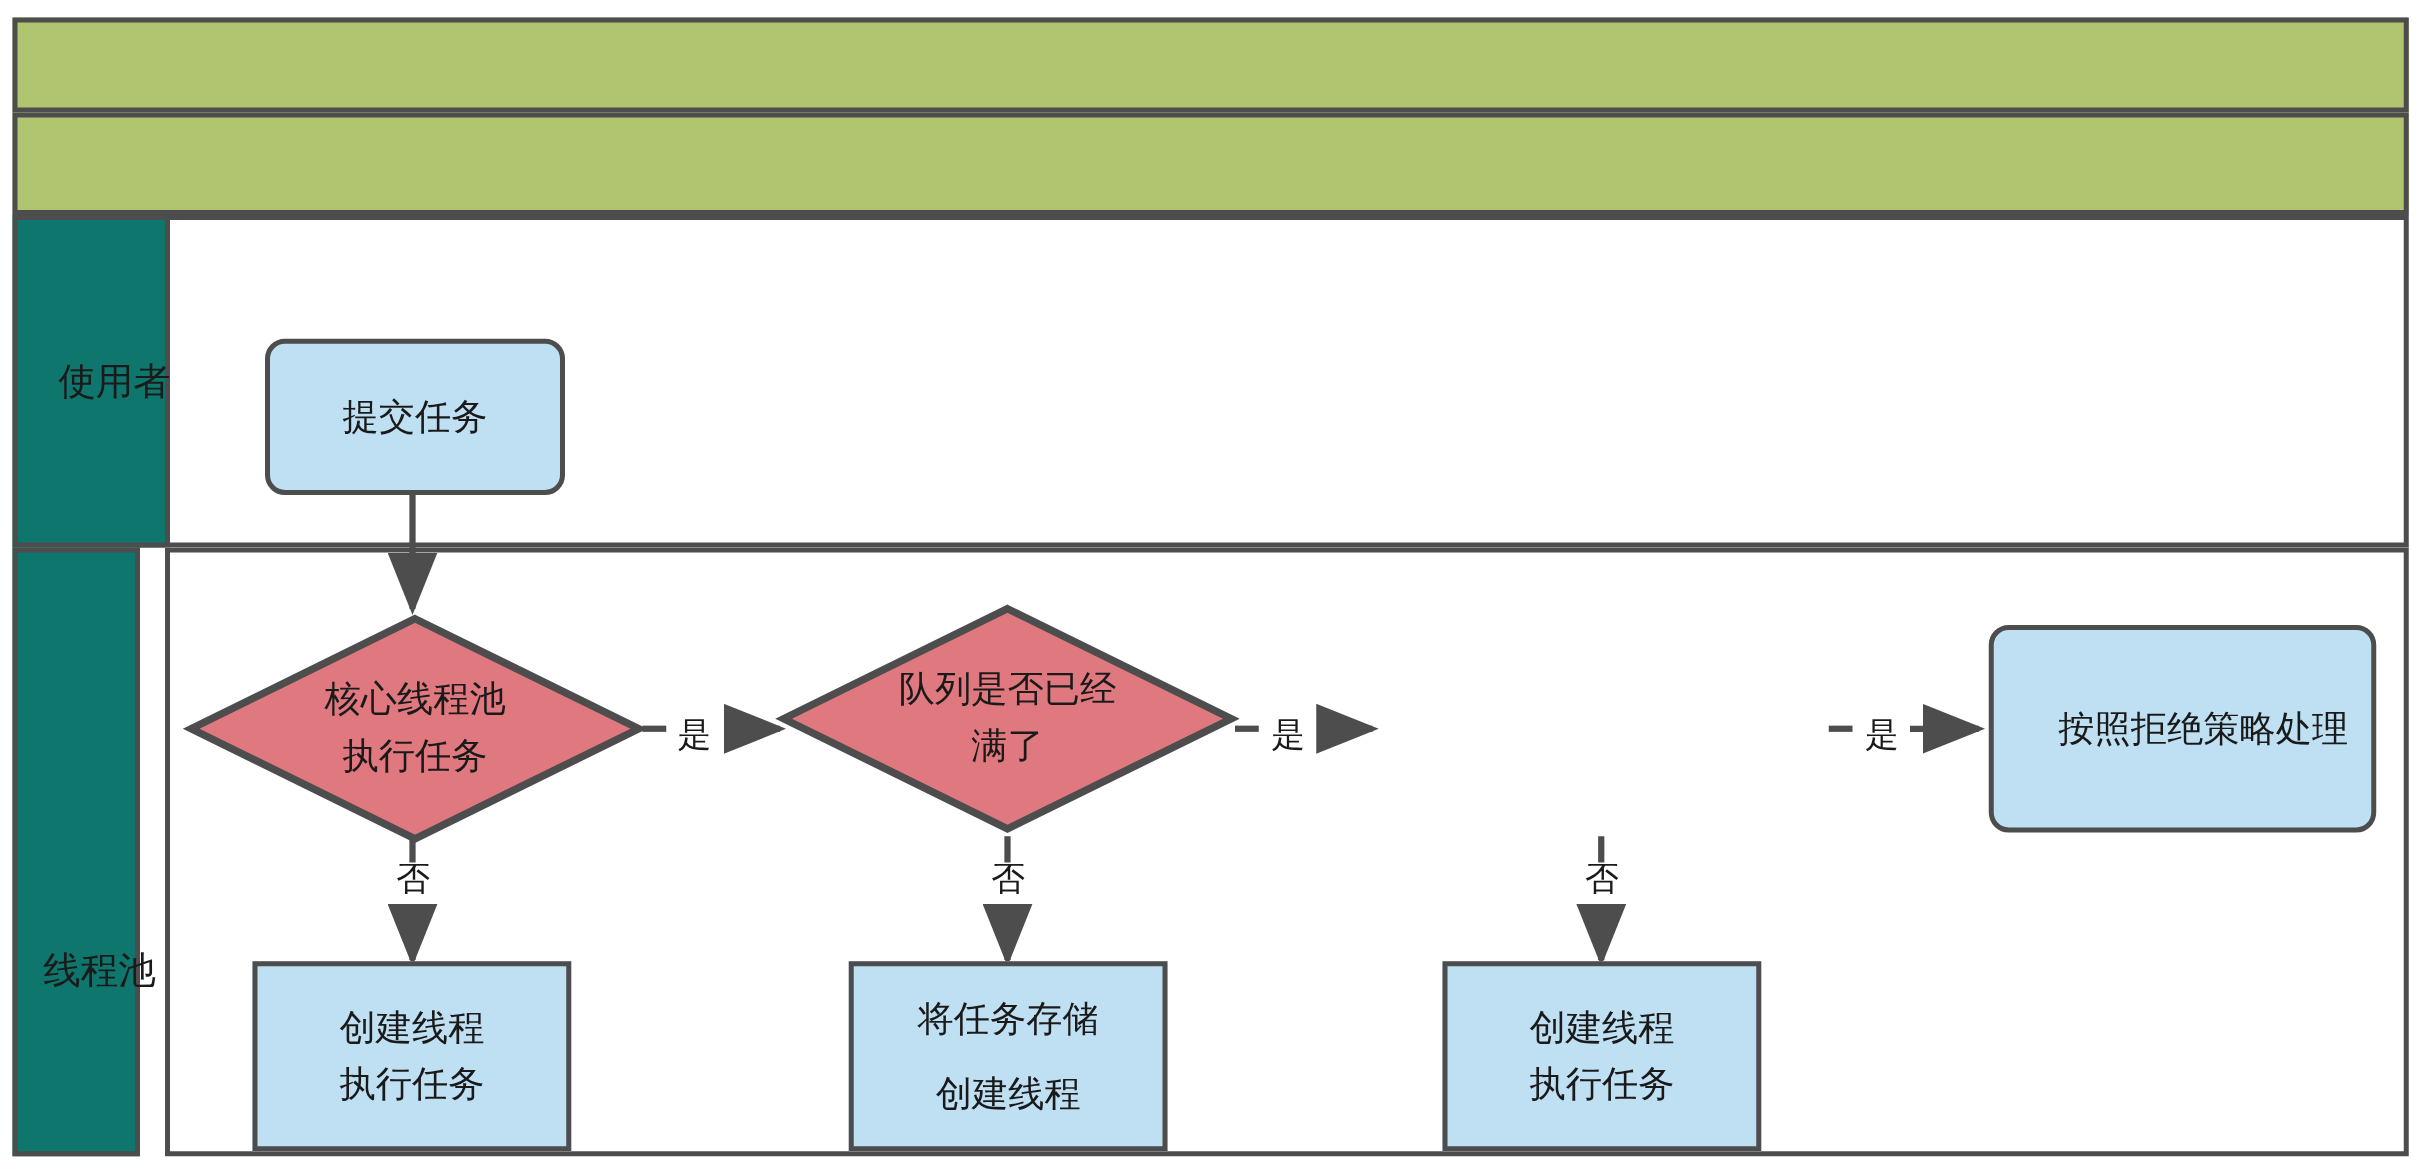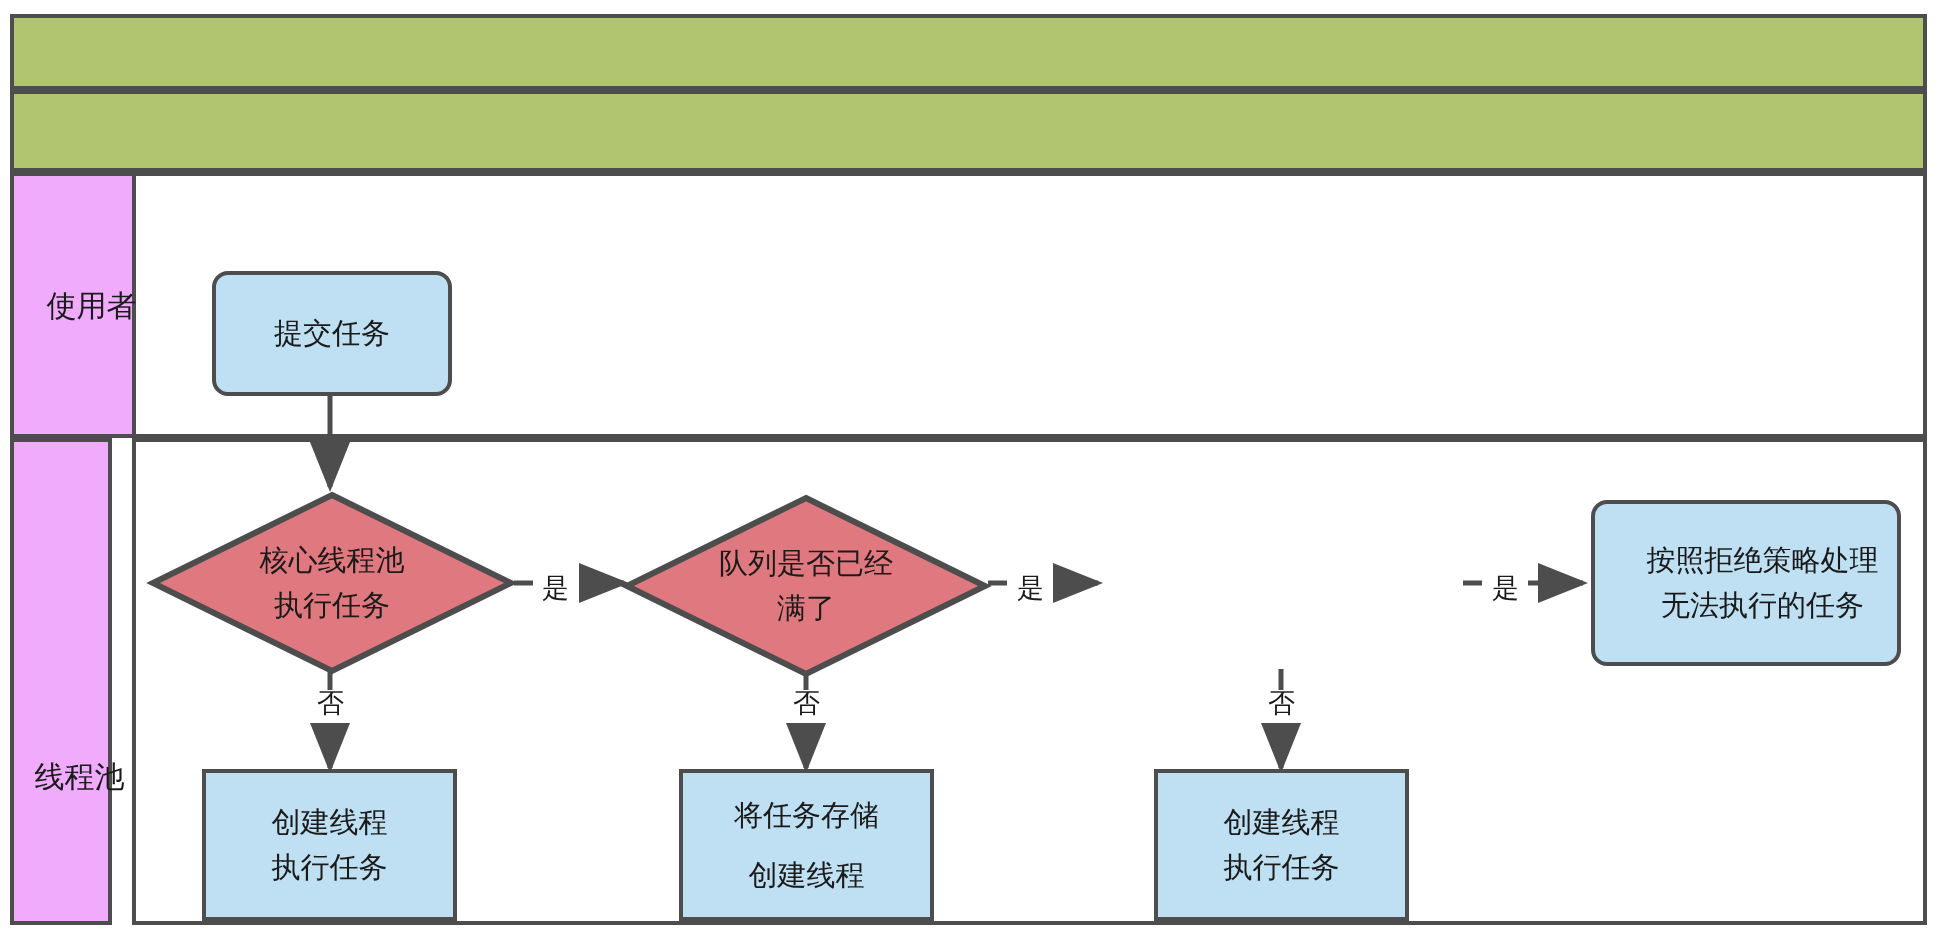--- a/index.html
+++ b/index.html
@@ -26,21 +26,21 @@
     box-sizing: border-box;
   }
   .lane-body {
     position: absolute;
     background: #ffffff;
     border: 4px solid #4d4d4d;
     box-sizing: border-box;
   }
   .lane-header {
     position: absolute;
-    background: #f0abfc;
+    background: #0f766e;
     border: 4px solid #4d4d4d;
     box-sizing: border-box;
     display: flex;
     align-items: center;
     justify-content: center;
     padding-left: 37px;
   }
   .lane-header .lane-label {
     font-size: 30px;
     color: #1a1a1a;
@@ -168,34 +168,33 @@
   <div class="diamond-wrap" style="left:150px; top:492px; width:364px; height:182px;">
     <svg width="364" height="182" viewBox="0 0 364 182" xmlns="http://www.w3.org/2000/svg">
       <polygon points="182,3 361,91 182,179 3,91" fill="#e0797f" stroke="#4d4d4d" stroke-width="6"></polygon>
     </svg>
     <div class="diamond-text">
       <span>核心线程池</span>
       <span>执行任务</span>
     </div>
   </div>
 
-  <div class="diamond-wrap" style="left:624px; top:495px; width:364px; height:182px;">
+  <div class="diamond-wrap" style="left:624px; top:484px; width:364px; height:182px;">
     <svg width="364" height="182" viewBox="0 0 364 182" xmlns="http://www.w3.org/2000/svg">
       <polygon points="182,3 361,91 182,179 3,91" fill="#e0797f" stroke="#4d4d4d" stroke-width="6"></polygon>
     </svg>
     <div class="diamond-text">
       <span>队列是否已经</span>
       <span>满了</span>
     </div>
   </div>
 
 
   <div class="node proc rounded" style="left:1591px; top:500px; width:310px; height:166px;padding-left:33px;">
     <span>按照拒绝策略处理</span>
-    <span>无法执行的任务</span>
   </div>
 
   <div class="node proc" style="left:202px; top:769px; width:255px; height:152px;">
     <span>创建线程</span>
     <span>执行任务</span>
   </div>
 
   <div class="node proc" style="left:679px; top:769px; width:255px; height:152px;gap:15px;">
     <span>将任务存储</span>
     <span>创建线程</span>

